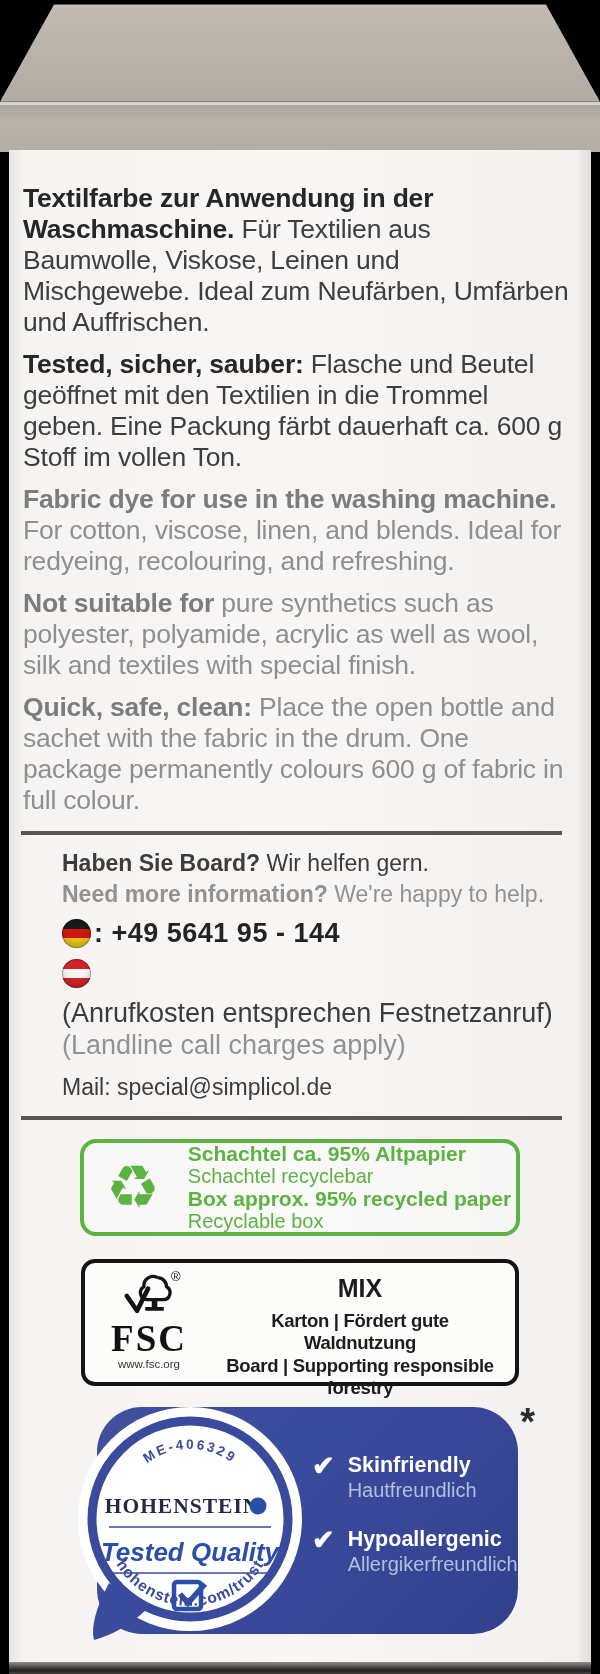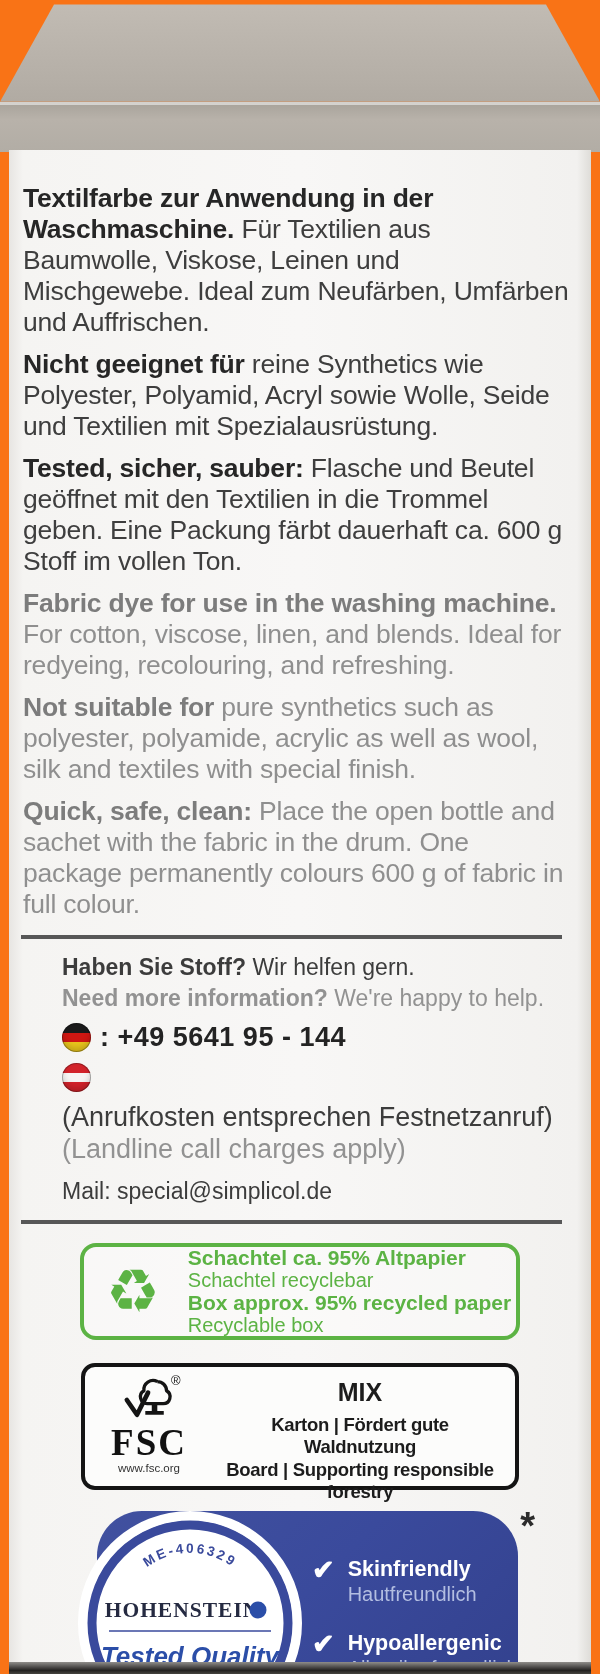--- a/index.html
+++ b/index.html
@@ -1,17 +1,17 @@
 <!DOCTYPE html>
 <html><head>
 <meta charset="utf-8">
 <style>
   html,body{margin:0;padding:0;background:#ffffff;}
   .stage{position:relative;width:600px;height:1674px;overflow:hidden;
-         font-family:"Liberation Sans",sans-serif;background:#f97316;}
+         font-family:"Liberation Sans",sans-serif;background:#000000;}
 
   
   .lid{position:absolute;top:0;left:0;width:600px;height:152px;}
   .lid-top{position:absolute;inset:0;
     clip-path:polygon(9% 3%,91% 3%,100% 67%,0 67%);
     background:linear-gradient(180deg,#c2bcb4 0%,#b4aea6 55%,#a8a29a 100%);}
   .lid-band{position:absolute;left:0;right:0;top:67%;bottom:0;
     background:linear-gradient(180deg,#a7a29a,#b8b2aa 35%,#b2ada5);}
   .lid-band::before{content:"";position:absolute;top:0;left:0;right:0;height:3px;
     background:rgba(255,255,255,.5);}
@@ -29,21 +29,21 @@
   .de b{color:#262626;}
   .en{color:#8f8f8f;}
   .en b{color:#7c7c7c;}
 
   .rule{border:none;height:4px;background:#575757;margin:15px 29px 15px 12px;}
 
   
   .contact{padding-left:53px;color:#3c3c3c;}
   .c-line{margin:0 0 4px;font-size:23px;}
   .grey{color:#929292;}
-  .phone{display:flex;align-items:center;gap:9px;margin:10px 0;
+  .phone{display:flex;align-items:center;gap:3px;margin:10px 0;
     font-weight:bold;font-size:27px;color:#232323;letter-spacing:.5px;}
   .flag{width:29px;height:29px;border-radius:50%;flex:0 0 auto;
     box-shadow:inset 0 0 0 1px rgba(0,0,0,.28),inset 0 -4px 6px rgba(0,0,0,.18);}
   .flag-de{background:linear-gradient(180deg,#1a1a1a 0 34%,#ce1712 34% 67%,#e9c51c 67%);}
   .flag-at{background:linear-gradient(180deg,#d2232a 0 34%,#f7f5f3 34% 67%,#d2232a 67%);}
   .note{margin:1px 0;font-size:27px;}
   .mail{margin:13px 0 0;font-size:23px;}
 
   
   .recycle-box{width:440px;height:97px;margin:19px auto 0;box-sizing:border-box;
@@ -87,31 +87,30 @@
 
   <div class="lid">
     <div class="lid-top"></div>
     <div class="lid-band"></div>
   </div>
 
   <div class="face">
 
     <section class="copy">
       <p class="de"><b>Textilfarbe zur Anwendung in der Waschmaschine.</b> <span>Für Textilien aus Baumwolle, Viskose, Leinen und Mischgewebe. Ideal zum Neufärben, Umfärben und Auffrischen.</span></p>
-      <p class="de"><b>Nicht geeignet für</b> <span>reine Synthetics wie Polyester, Polyamid, Acryl sowie Wolle, Seide und Textilien mit Spezialausrüstung.</span></p>
       <p class="de"><b>Tested, sicher, sauber:</b> <span>Flasche und Beutel geöffnet mit den Textilien in die Trommel geben. Eine Packung färbt dauerhaft ca. 600 g Stoff im vollen Ton.</span></p>
       <p class="en"><b>Fabric dye for use in the washing machine.</b> <span>For cotton, viscose, linen, and blends. Ideal for redyeing, recolouring, and refreshing.</span></p>
       <p class="en"><b>Not suitable for</b> <span>pure synthetics such as polyester, polyamide, acrylic as well as wool, silk and textiles with special finish.</span></p>
       <p class="en"><b>Quick, safe, clean:</b> <span>Place the open bottle and sachet with the fabric in the drum. One package permanently colours 600 g of fabric in full colour.</span></p>
     </section>
 
     <hr class="rule">
 
     <section class="contact">
-      <p class="c-line"><b>Haben Sie Stoff?</b> <span>Wir helfen gern.</span></p>
+      <p class="c-line"><b>Haben Sie Board?</b> <span>Wir helfen gern.</span></p>
       <p class="c-line grey"><b>Need more information?</b> <span>We're happy to help.</span></p>
       <div class="phone">
         <span class="flag flag-de"></span>
         <span>: +49 5641 95 - 144</span>
       </div>
       <div class="phone">
         <span class="flag flag-at"></span>
       </div>
       <p class="note">(Anrufkosten entsprechen Festnetzanruf)</p>
       <p class="note grey">(Landline call charges apply)</p>

